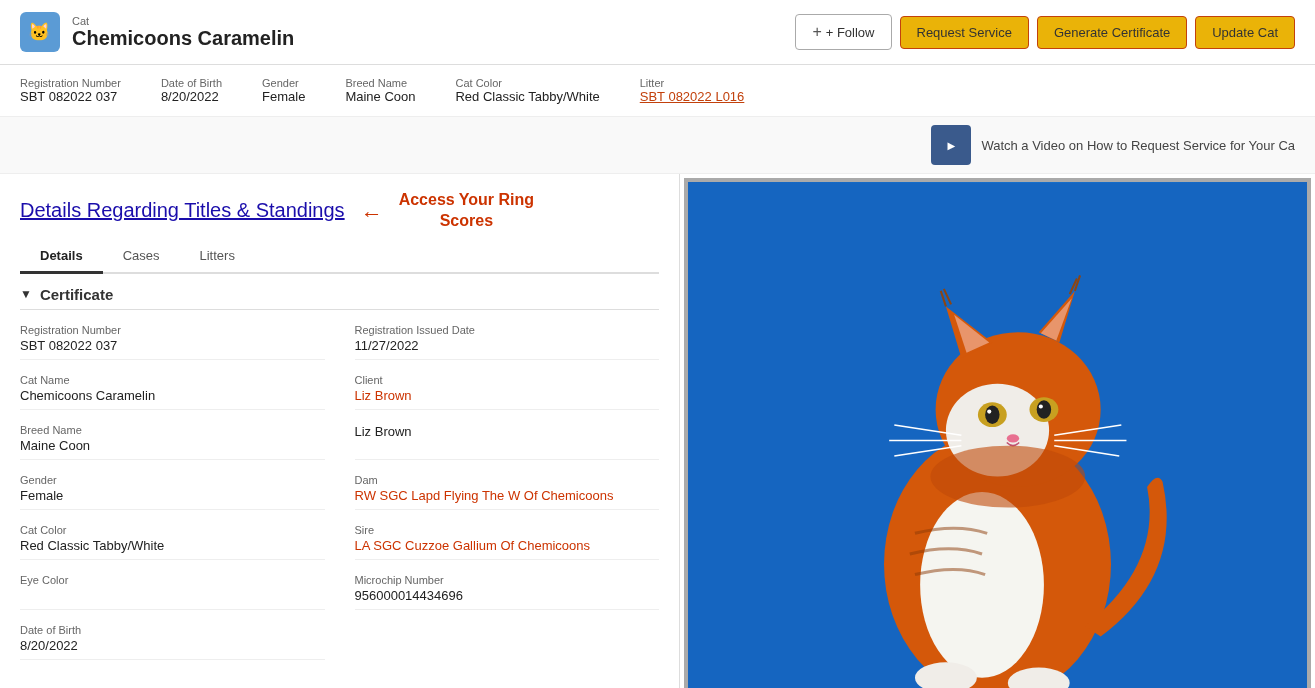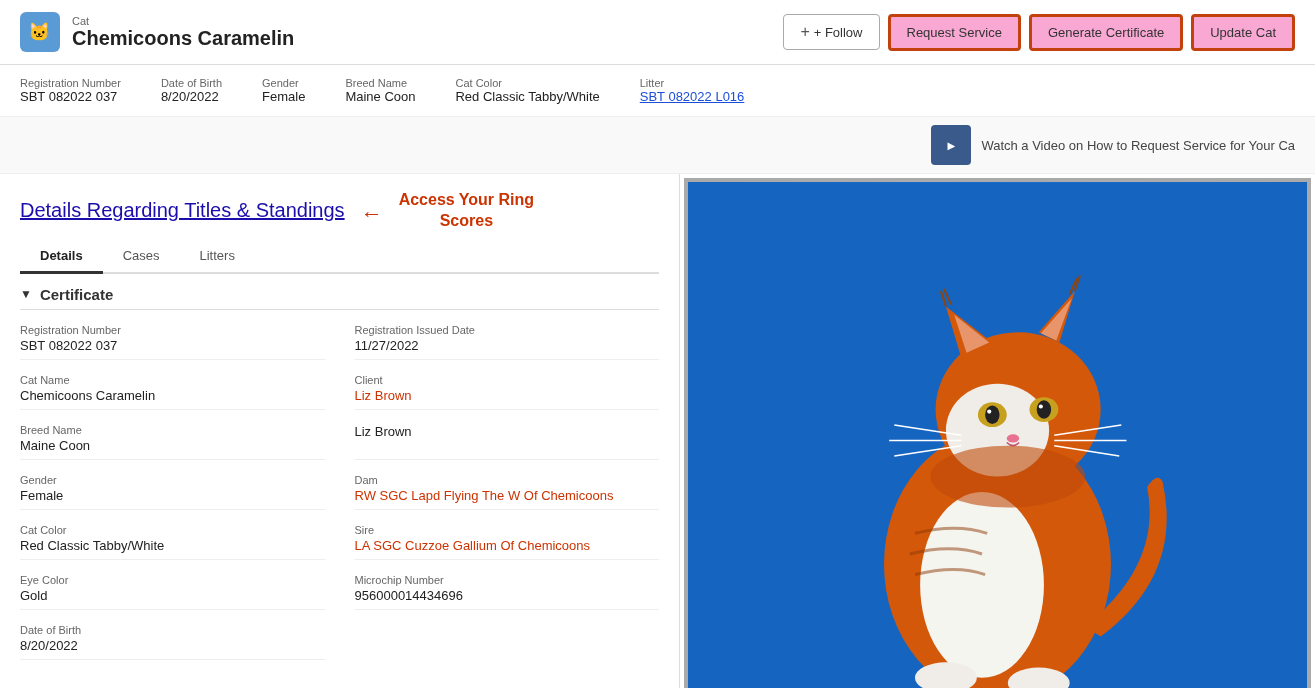--- a/index.html
+++ b/index.html
@@ -38,23 +38,23 @@
       font-weight: bold;
       color: #222;
     }
     .header-buttons {
       display: flex;
       gap: 8px;
       align-items: center;
     }
     .btn {
       padding: 8px 16px;
-      border: 3px solid #c2410c;
+      border: 1px solid #c2410c;
       border-radius: 4px;
-      background: #f9a8d4;
+      background: #eab308;
       cursor: pointer;
       font-size: 13px;
       color: #333;
     }
     .btn-follow {
       background: #fff;
       border: 1px solid #aaa;
       display: flex;
       align-items: center;
       gap: 4px;
@@ -75,21 +75,21 @@
     .info-field label {
       font-size: 11px;
       color: #666;
       display: block;
     }
     .info-field .value {
       font-size: 13px;
       color: #222;
     }
     .info-field .litter-link {
-      color: #1d4ed8;
+      color: #c2410c;
       text-decoration: underline;
       cursor: pointer;
     }
 
     
     .video-banner {
       display: flex;
       justify-content: flex-end;
       align-items: center;
       padding: 8px 20px;
@@ -355,21 +355,20 @@
           <div class="field-group">
             <label>Cat Color</label>
             <div class="field-value">Red Classic Tabby/White</div>
           </div>
           <div class="field-group">
             <label>Sire</label>
             <div class="field-value field-link">LA SGC Cuzzoe Gallium Of Chemicoons</div>
           </div>
           <div class="field-group">
             <label>Eye Color</label>
-            <div class="field-value">Gold</div>
           </div>
           <div class="field-group">
             <label>Microchip Number</label>
             <div class="field-value">956000014434696</div>
           </div>
           <div class="field-group">
             <label>Date of Birth</label>
             <div class="field-value">8/20/2022</div>
           </div>
           <div></div>

